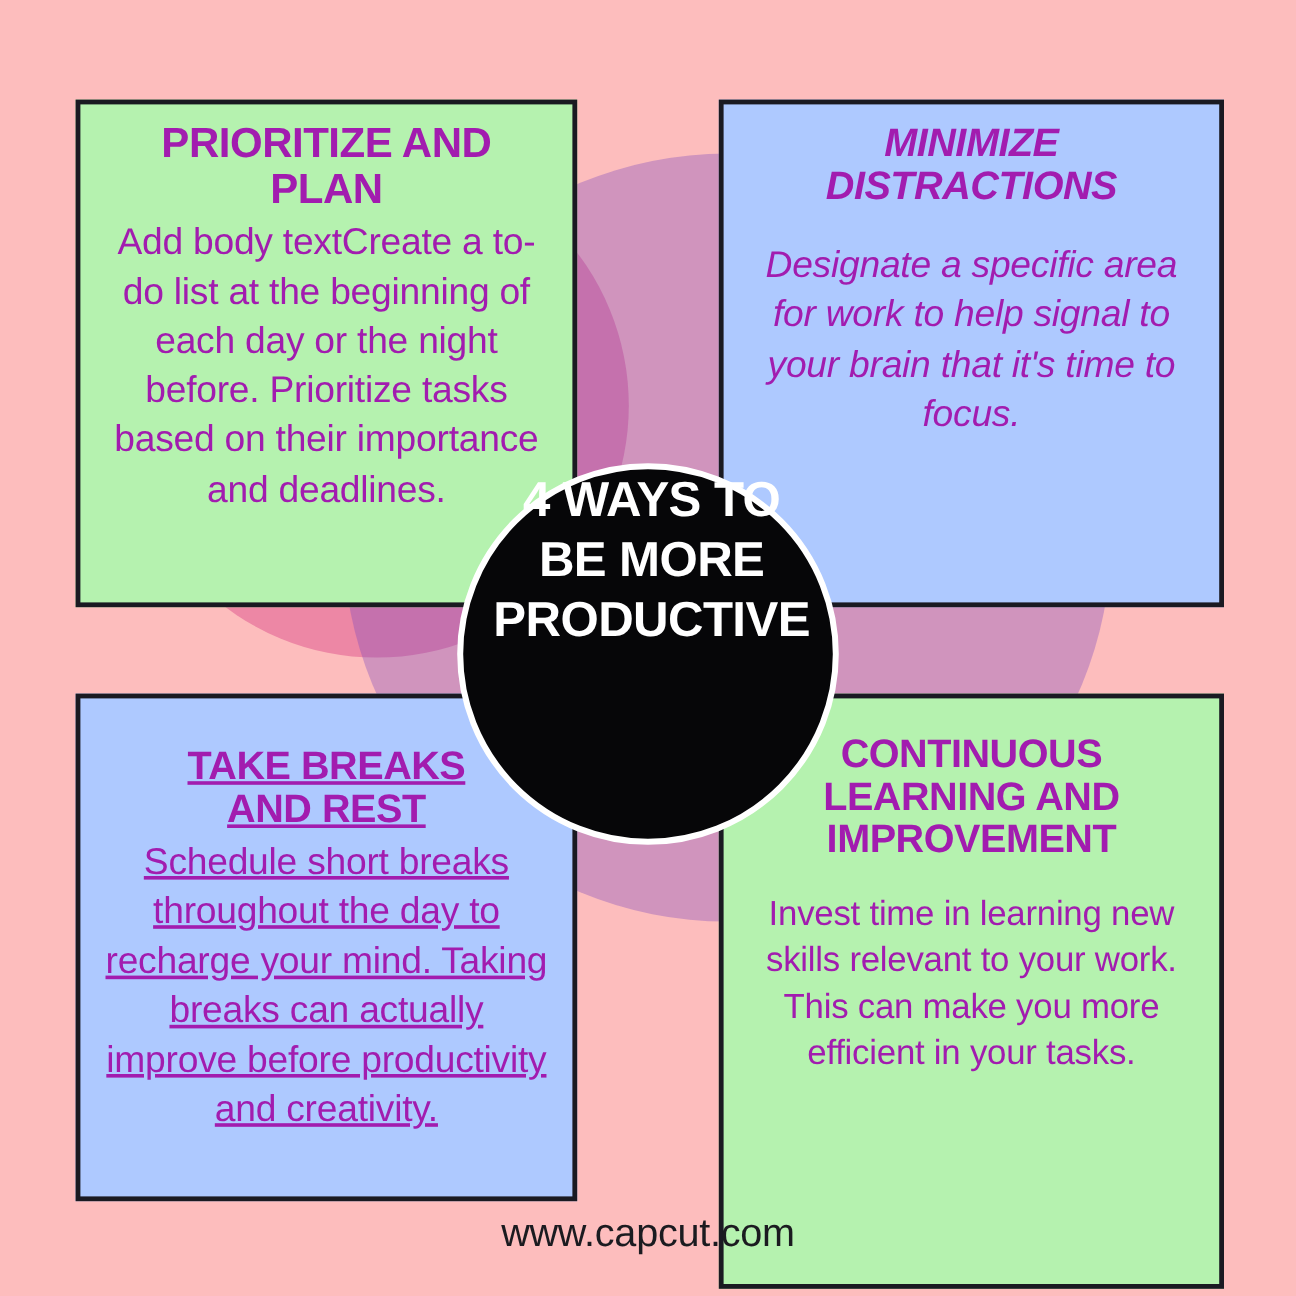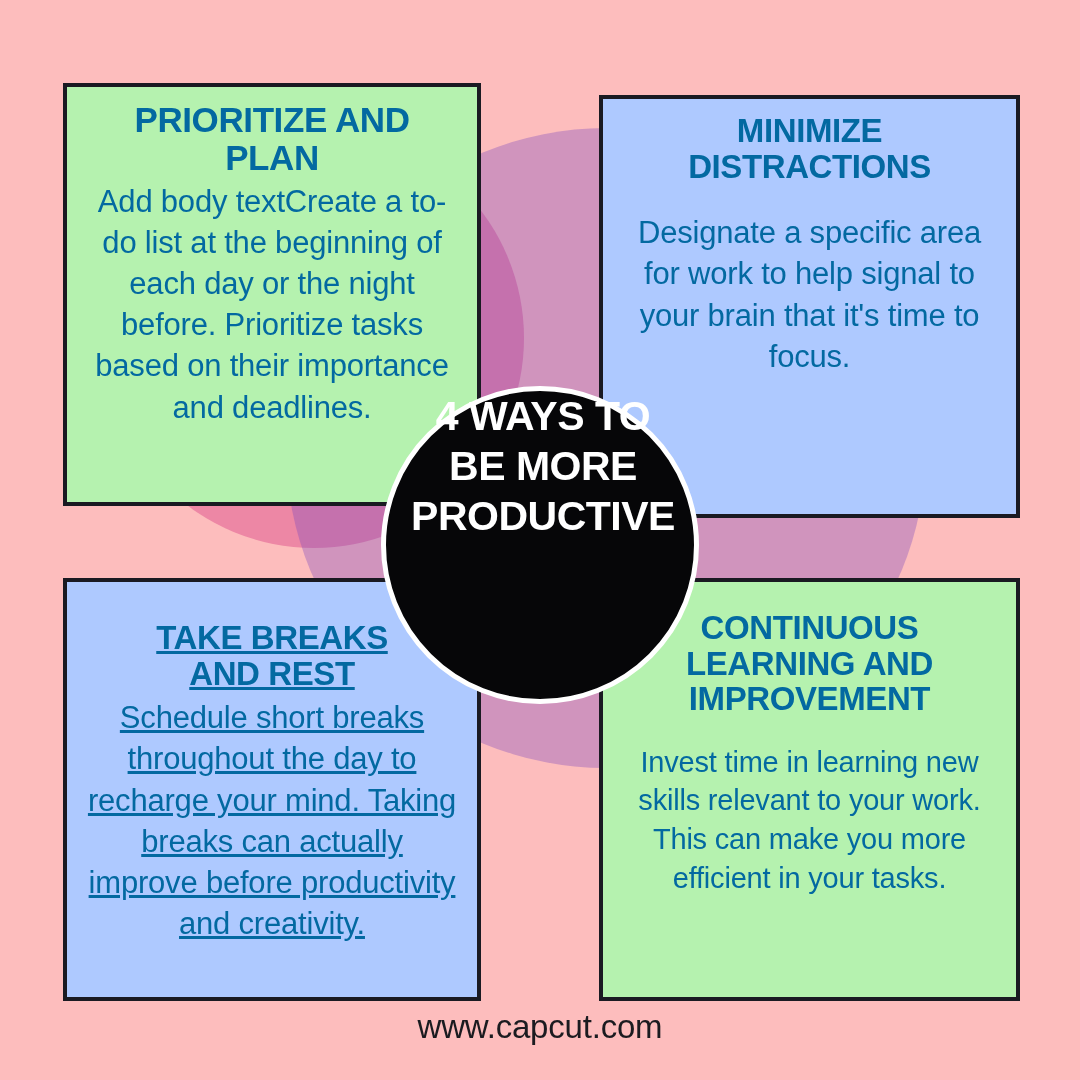--- a/index.html
+++ b/index.html
@@ -42,32 +42,32 @@
     background: rgba(120, 70, 190, 0.34);
   }
 
   
   .card {
     position: absolute;
     box-sizing: border-box;
     border: 4px solid #1A1A22;
     padding: 14px 16px 10px 16px;
     text-align: center;
-    color: #0369a1;
+    color: #a21caf;
     display: flex;
     flex-direction: column;
     align-items: center;
   }
   .card.green { background: #B5F2AF; }
   .card.blue  { background: #AEC9FF; }
 
   .card-tl { left: 63px;  top: 83px;  width: 418px; height: 423px; }
-  .card-tr { left: 599px; top: 95px;  width: 421px; height: 423px; }
+  .card-tr { left: 599px; top: 83px;  width: 421px; height: 423px; font-style: italic; }
   .card-bl { left: 63px;  top: 578px; width: 418px; height: 423px; text-decoration: underline; }
-  .card-br { left: 599px; top: 578px; width: 421px; height: 423px; }
+  .card-br { left: 599px; top: 578px; width: 421px; height: 496px; }
 
   .card-title {
     font-weight: 700;
     font-size: 34px;
     line-height: 1.08;
     letter-spacing: -0.4px;
     margin: 0 0 6px 0;
     white-space: pre-line;
   }
   .card-body {

